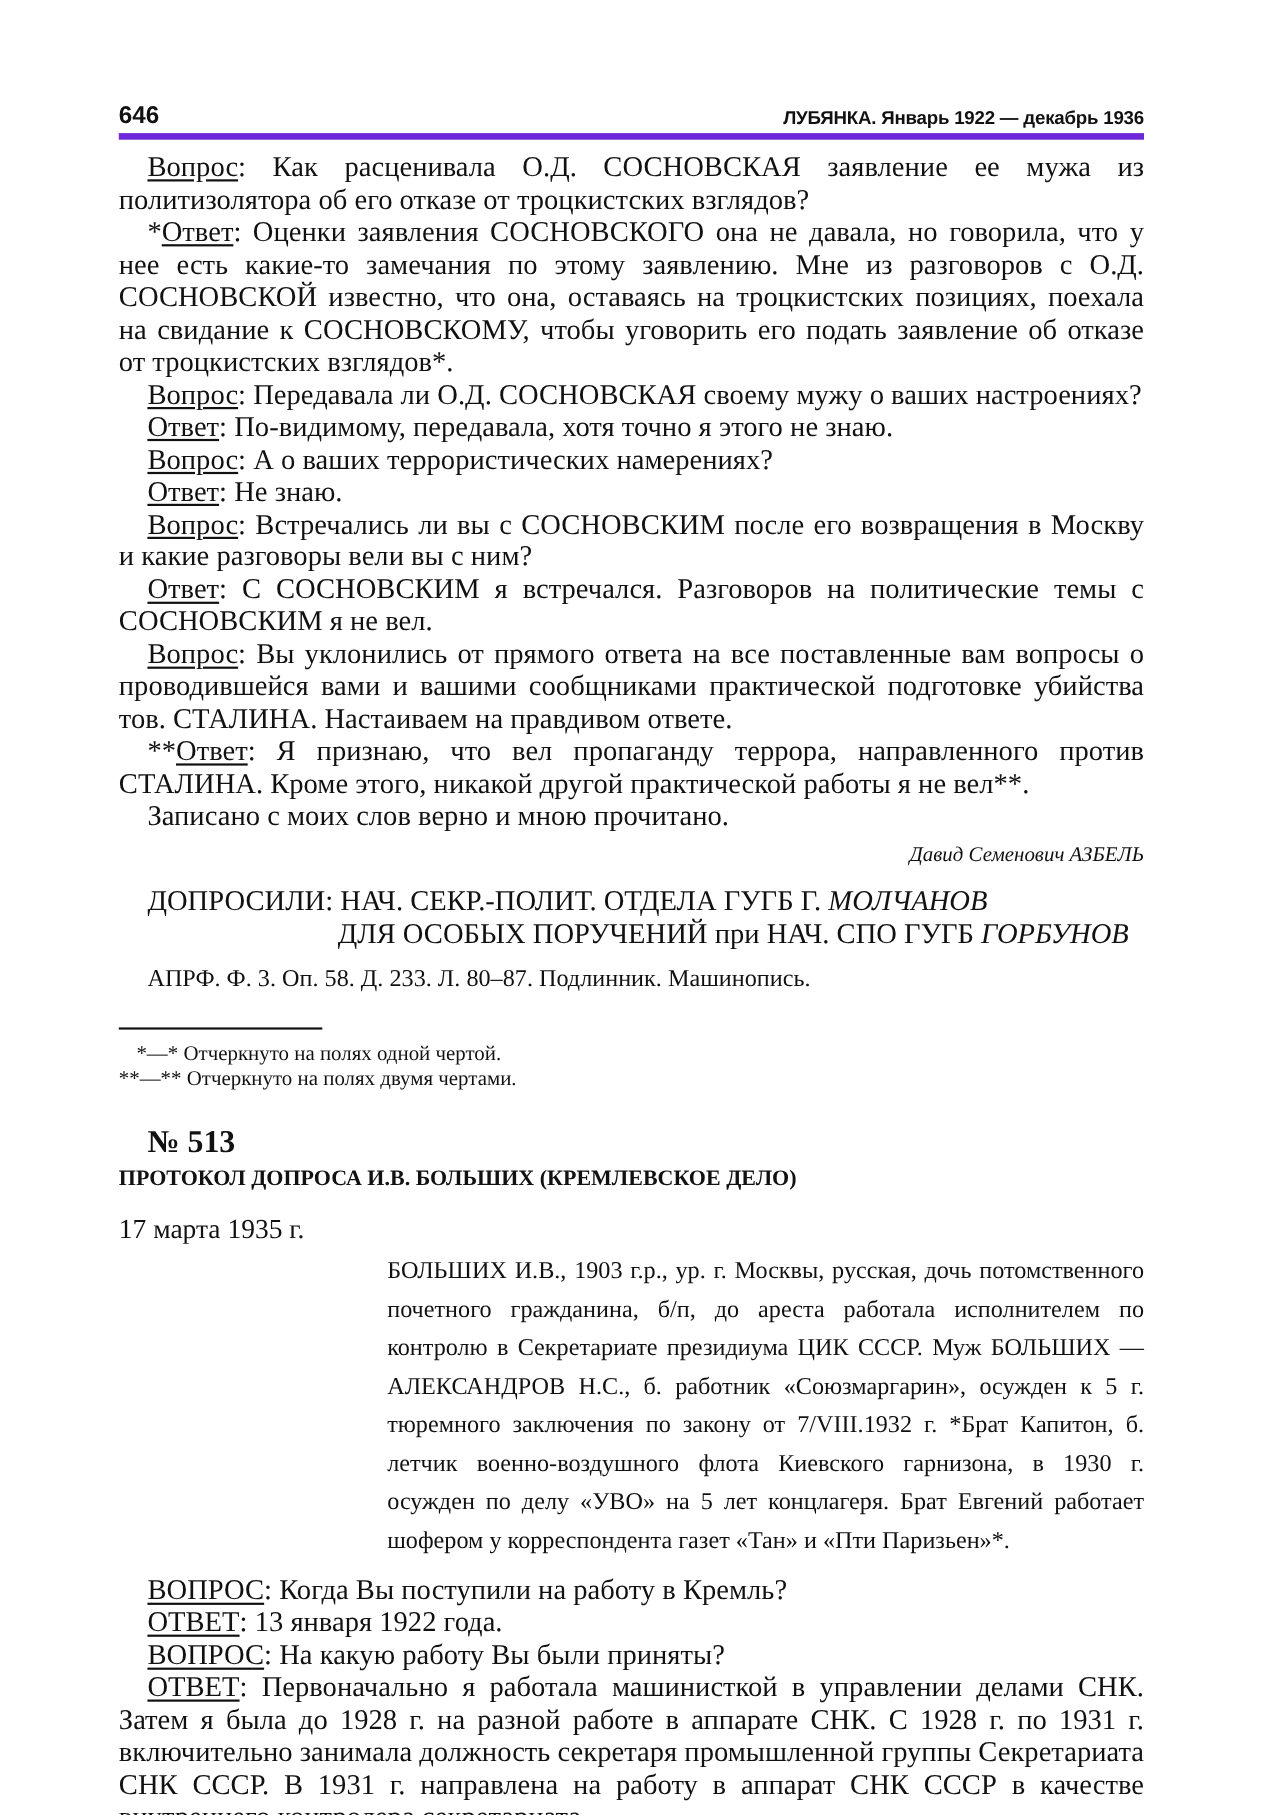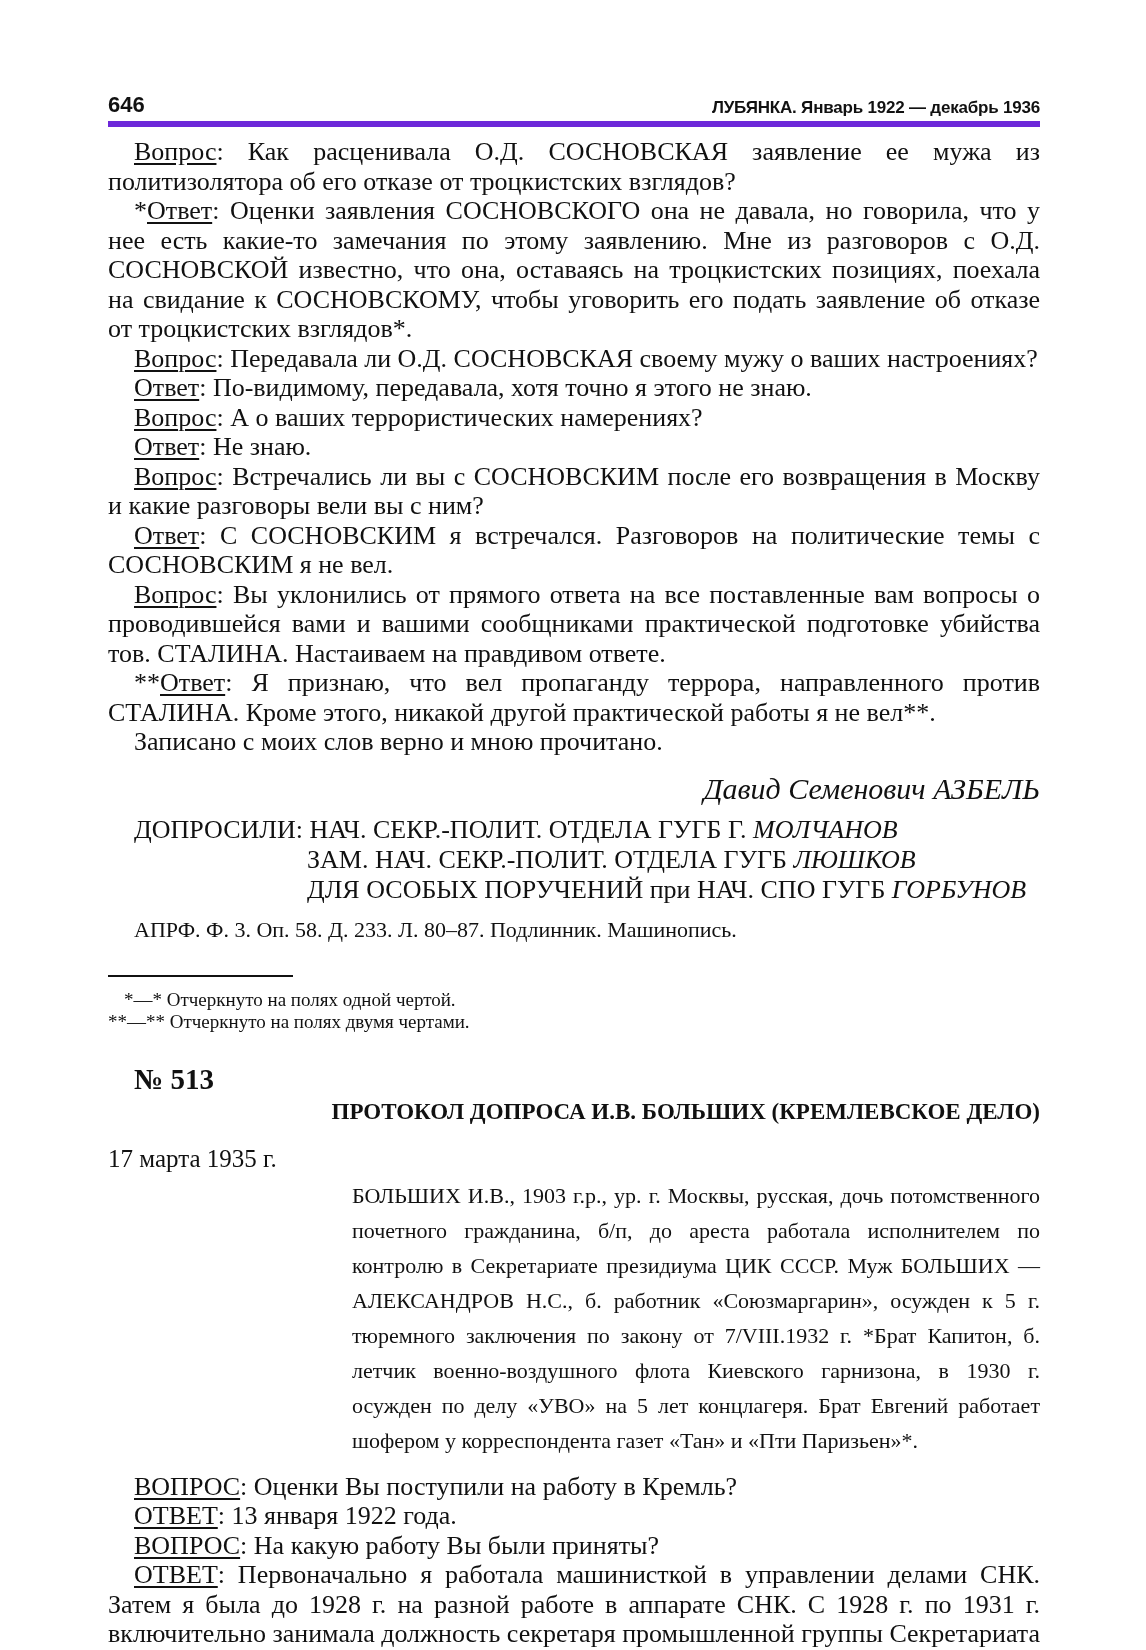--- a/index.html
+++ b/index.html
@@ -4,31 +4,31 @@
 <style>
   html, body { margin: 0; padding: 0; background: #ffffff; }
   body { width: 1146px; height: 1650px; position: relative; overflow: hidden; color: #111; }
   .page { position: absolute; left: 108px; top: 92px; width: 932px; }
   .running-head { display: flex; justify-content: space-between; align-items: flex-end; font-family: "Liberation Sans", sans-serif; border-bottom: 6px solid #6d28d9; padding-bottom: 3px; height: 26px; }
   .page-num { font-size: 22px; font-weight: bold; }
   .run-title { font-size: 17px; font-weight: bold; letter-spacing: -0.2px; }
   .body { font-family: "Liberation Serif", serif; font-size: 26px; line-height: 29.5px; text-align: justify; margin-top: 10px; }
   .p { text-indent: 26px; margin: 0; }
   .lbl { text-decoration: underline; text-underline-offset: 3px; }
-  .sig { text-align: right; font-style: italic; margin-top: 17px; font-size: 30px; }
+  .sig { text-align: right; font-style: italic; margin-top: 6px; font-size: 19px; }
   .interrog { margin-top: 12px; font-size: 26px; line-height: 30px; }
   .interrog .row { padding-left: 26px; }
   .interrog .row.cont { padding-left: 199px; }
   .interrog i { font-style: italic; }
   .archive { font-size: 22px; margin-top: 10px; padding-left: 26px; }
   .fn-rule { width: 185px; border-top: 2px solid #111; margin-top: 30px; }
   .footnotes { font-size: 19px; line-height: 22px; margin-top: 12px; }
   .footnotes .fn1 { padding-left: 16px; }
   .doc-no { font-weight: bold; font-size: 29px; margin-top: 32px; padding-left: 26px; }
-  .doc-title { font-weight: bold; font-size: 23px; line-height: 32px; margin-top: 2px; text-align: right; }
+  .doc-title { font-weight: bold; font-size: 20px; line-height: 32px; margin-top: 2px; text-align: left; }
   .doc-date { font-size: 25px; margin-top: 16px; }
   .bio { font-size: 22px; line-height: 35px; margin-left: 244px; margin-top: 4px; text-align: justify; }
   .qa2 { margin-top: 14px; }
   .qa2 .p { text-indent: 26px; }
 </style>
 </head>
 <body>
 
 <div class="page">
   <div class="running-head">
@@ -48,37 +48,36 @@
       <p class="p"><span></span><span class="lbl">Ответ</span><span>: С СОСНОВСКИМ я встречался. Разговоров на политические темы с СОСНОВСКИМ я не вел.</span></p>
       <p class="p"><span></span><span class="lbl">Вопрос</span><span>: Вы уклонились от прямого ответа на все поставленные вам вопросы о проводившейся вами и вашими сообщниками практической подготовке убийства тов. СТАЛИНА. Настаиваем на правдивом ответе.</span></p>
       <p class="p"><span>**</span><span class="lbl">Ответ</span><span>: Я признаю, что вел пропаганду террора, направленного против СТАЛИНА. Кроме этого, никакой другой практической работы я не вел**.</span></p>
       <p class="p">Записано с моих слов верно и мною прочитано.</p>
     </div>
 
     <div class="sig">Давид Семенович АЗБЕЛЬ</div>
 
     <div class="interrog">
       <div class="row"><span>ДОПРОСИЛИ:</span> <span>НАЧ. СЕКР.-ПОЛИТ. ОТДЕЛА ГУГБ Г.</span> <i>МОЛЧАНОВ</i></div>
-      <div class="row cont"><span>ЗАМ. НАЧ. СЕКР.-ПОЛИТ. ОТДЕЛА ГУГБ</span> <i>ЛЮШКОВ</i></div>
       <div class="row cont"><span>ДЛЯ ОСОБЫХ ПОРУЧЕНИЙ при НАЧ. СПО ГУГБ</span> <i>ГОРБУНОВ</i></div>
     </div>
 
     <div class="archive">АПРФ. Ф. 3. Оп. 58. Д. 233. Л. 80–87. Подлинник. Машинопись.</div>
 
     <div class="fn-rule"></div>
     <div class="footnotes">
       <div class="fn1">*—* Отчеркнуто на полях одной чертой.</div>
       <div>**—** Отчеркнуто на полях двумя чертами.</div>
     </div>
 
     <div class="doc-no">№ 513</div>
     <div class="doc-title">ПРОТОКОЛ ДОПРОСА И.В. БОЛЬШИХ (КРЕМЛЕВСКОЕ ДЕЛО)</div>
     <div class="doc-date">17 марта 1935 г.</div>
     <div class="bio">БОЛЬШИХ И.В., 1903 г.р., ур. г. Москвы, русская, дочь потомственного почетного гражданина, б/п, до ареста работала исполнителем по контролю в Секретариате президиума ЦИК СССР. Муж БОЛЬШИХ — АЛЕКСАНДРОВ Н.С., б. работник «Союзмаргарин», осужден к 5 г. тюремного заключения по закону от 7/VIII.1932 г. *Брат Капитон, б. летчик военно-воздушного флота Киевского гарнизона, в 1930 г. осужден по делу «УВО» на 5 лет концлагеря. Брат Евгений работает шофером у корреспондента газет «Тан» и «Пти Паризьен»*.</div>
 
     <div class="qa2">
-      <p class="p"><span class="lbl">ВОПРОС</span><span>: Оценки Вы поступили на работу в Кремль?</span></p>
+      <p class="p"><span class="lbl">ВОПРОС</span><span>: Когда Вы поступили на работу в Кремль?</span></p>
       <p class="p"><span class="lbl">ОТВЕТ</span><span>: 13 января 1922 года.</span></p>
       <p class="p"><span class="lbl">ВОПРОС</span><span>: На какую работу Вы были приняты?</span></p>
       <p class="p"><span class="lbl">ОТВЕТ</span><span>: Первоначально я работала машинисткой в управлении делами СНК. Затем я была до 1928 г. на разной работе в аппарате СНК. С 1928 г. по 1931 г. включительно занимала должность секретаря промышленной группы Секретариата СНК СССР. В 1931 г. направлена на работу в аппарат СНК СССР в качестве внутреннего контролера секретариата.</span></p>
     </div>
   </div>
 </div>
 
 </body></html>

